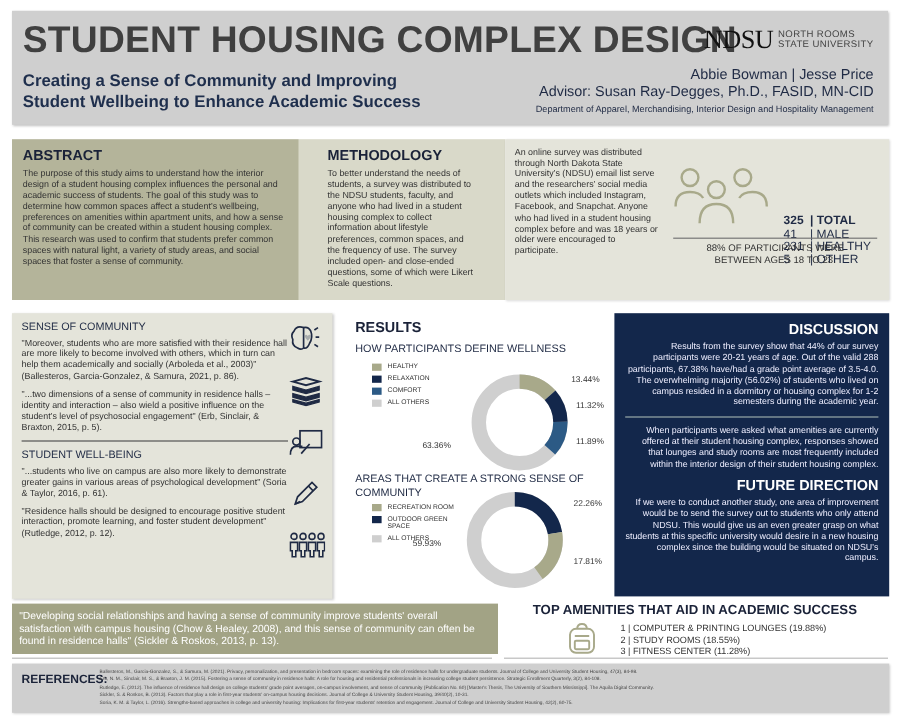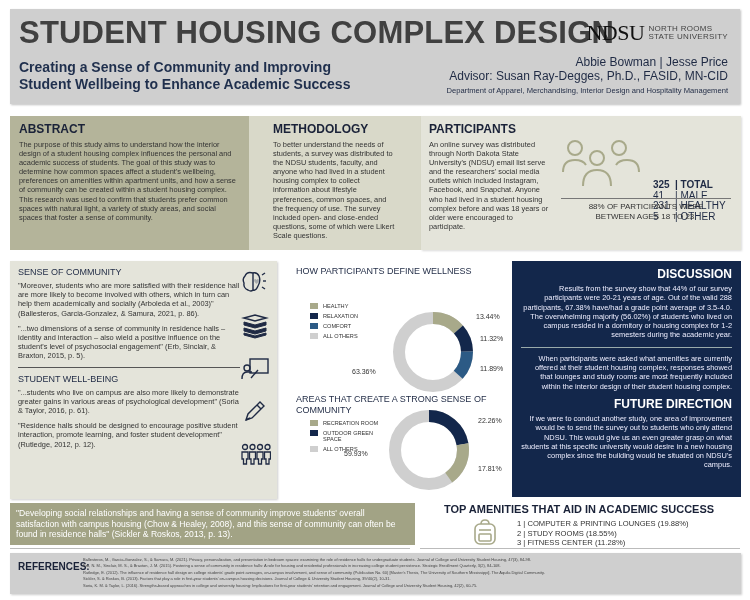--- a/index.html
+++ b/index.html
@@ -90,21 +90,20 @@
   <div class="sec-h">ABSTRACT</div>
   <div class="body-text">The purpose of this study aims to understand how the interior design of a student housing complex influences the personal and academic success of students. The goal of this study was to determine how common spaces affect a student's wellbeing, preferences on amenities within apartment units, and how a sense of community can be created within a student housing complex. This research was used to confirm that students prefer common spaces with natural light, a variety of study areas, and social spaces that foster a sense of community.</div>
 </div>
 
 <div class="methodology">
   <div class="sec-h">METHODOLOGY</div>
   <div class="body-text">To better understand the needs of students, a survey was distributed to the NDSU students, faculty, and anyone who had lived in a student housing complex to collect information about lifestyle preferences, common spaces, and the frequency of use. The survey included open- and close-ended questions, some of which were Likert Scale questions.</div>
 </div>
 
 <div class="participants">
-  <div class="sec-h">PARTICIPANTS</div>
   <div class="body-text">An online survey was distributed through North Dakota State University's (NDSU) email list serve and the researchers' social media outlets which included Instagram, Facebook, and Snapchat. Anyone who had lived in a student housing complex before and was 18 years or older were encouraged to participate.</div>
   <svg class="people-icon" viewBox="0 0 80 50" fill="none" stroke="#a8a98a" stroke-width="2">
     <circle cx="14" cy="10" r="7"></circle>
     <path d="M2 34 Q2 22 14 22 Q22 22 25 27"></path>
     <circle cx="58" cy="10" r="7"></circle>
     <path d="M78 34 Q78 22 66 22 Q58 22 55 27"></path>
     <circle cx="36" cy="20" r="7"></circle>
     <path d="M22 48 Q22 32 36 32 Q50 32 50 48"></path>
   </svg>
   <div class="stats">
@@ -174,20 +173,21 @@
         <circle cx="26.5" cy="4" r="2.5"></circle>
       <path d="M1 9 L7 9 L7 16 L5.5 16 L5.5 21 L2.5 21 L2.5 16 L1 16 Z"></path>
       <path d="M8.5 9 L14.5 9 L14.5 16 L13 16 L13 21 L10 21 L10 16 L8.5 16 Z"></path>
       <path d="M16 9 L22 9 L22 16 L20.5 16 L20.5 21 L17.5 21 L17.5 16 L16 16 Z"></path>
       <path d="M23.5 9 L29.5 9 L29.5 16 L28 16 L28 21 L25 21 L25 16 L23.5 16 Z"></path>
     </svg>
   </div>
 </div>
 
 <div class="results">
+  <div class="res-h">RESULTS</div>
   <div class="res-sub">HOW PARTICIPANTS DEFINE WELLNESS</div>
 
   <div class="legend" style="left:14px; top:42px;">
     <div class="li">
         <span class="sw" style="background:#a8a98a"></span>
         <span>HEALTHY</span>
       </div>
     <div class="li">
         <span class="sw" style="background:#13274b"></span>
         <span>RELAXATION</span>

